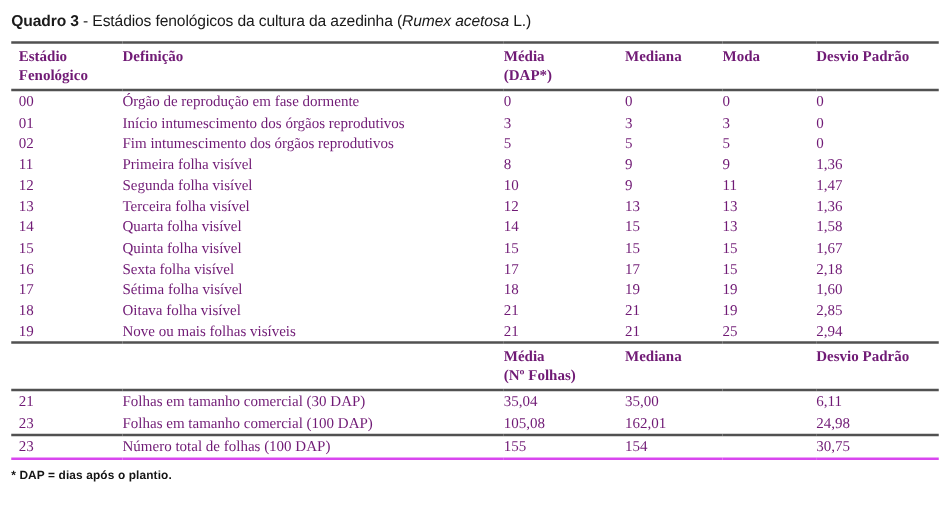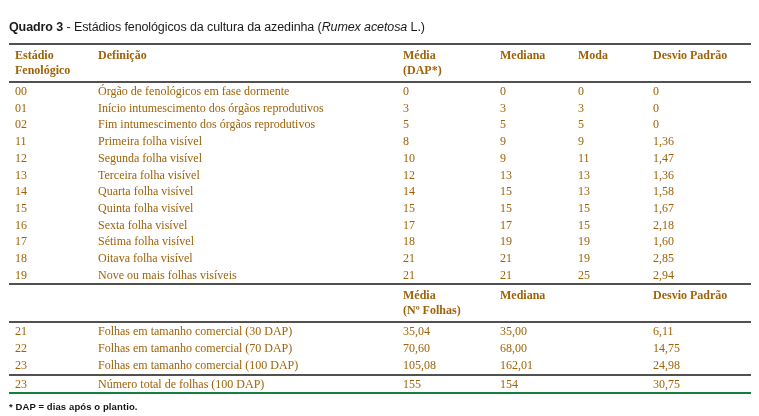--- a/index.html
+++ b/index.html
@@ -8,41 +8,41 @@
     background: #ffffff;
   }
   body {
     width: 759px;
     height: 416px;
     overflow: hidden;
     font-family: "Liberation Sans", sans-serif;
     color: #1b1b1b;
   }
   .page {
-    padding: 20px 8px 0 9px;
+    padding: 10px 8px 0 9px;
   }
   .title {
     font-size: 12.5px;
     letter-spacing: -0.1px;
     color: #1a1a1a;
     white-space: nowrap;
   }
   .title .bold { font-weight: bold; }
   .title .italic { font-style: italic; }
 
   table.qtable {
     border-collapse: collapse;
     table-layout: fixed;
     width: 742px;
     margin-top: 9px;
     font-family: "Liberation Serif", serif;
     font-size: 12px;
-    color: #a16207;
+    color: #701a75;
     border-top: 2px solid #515151;
-    border-bottom: 2px solid #15803d;
+    border-bottom: 2px solid #d946ef;
   }
   col.c1 { width: 89px; }
   col.c2 { width: 305px; }
   col.c3 { width: 97px; }
   col.c4 { width: 78px; }
   col.c5 { width: 75px; }
   col.c6 { width: 98px; }
 
   th, td {
     padding: 0;
@@ -104,21 +104,21 @@
         <th>Mediana</th>
         <th>Moda</th>
         <th>Desvio Padrão</th>
       </tr>
     </thead>
 
     <tbody class="sec1">
 
         <tr>
           <td>00</td>
-          <td>Órgão de fenológicos em fase dormente</td>
+          <td>Órgão de reprodução em fase dormente</td>
           <td>0</td>
           <td>0</td>
           <td>0</td>
           <td>0</td>
         </tr>
 
         <tr>
           <td>01</td>
           <td>Início intumescimento dos órgãos reprodutivos</td>
           <td>3</td>
@@ -234,28 +234,20 @@
 
         <tr>
           <td>21</td>
           <td>Folhas em tamanho comercial (30 DAP)</td>
           <td>35,04</td>
           <td>35,00</td>
           <td></td>
           <td>6,11</td>
         </tr>
 
-        <tr>
-          <td>22</td>
-          <td>Folhas em tamanho comercial (70 DAP)</td>
-          <td>70,60</td>
-          <td>68,00</td>
-          <td></td>
-          <td>14,75</td>
-        </tr>
 
         <tr>
           <td>23</td>
           <td>Folhas em tamanho comercial (100 DAP)</td>
           <td>105,08</td>
           <td>162,01</td>
           <td></td>
           <td>24,98</td>
         </tr>
       </tbody>

